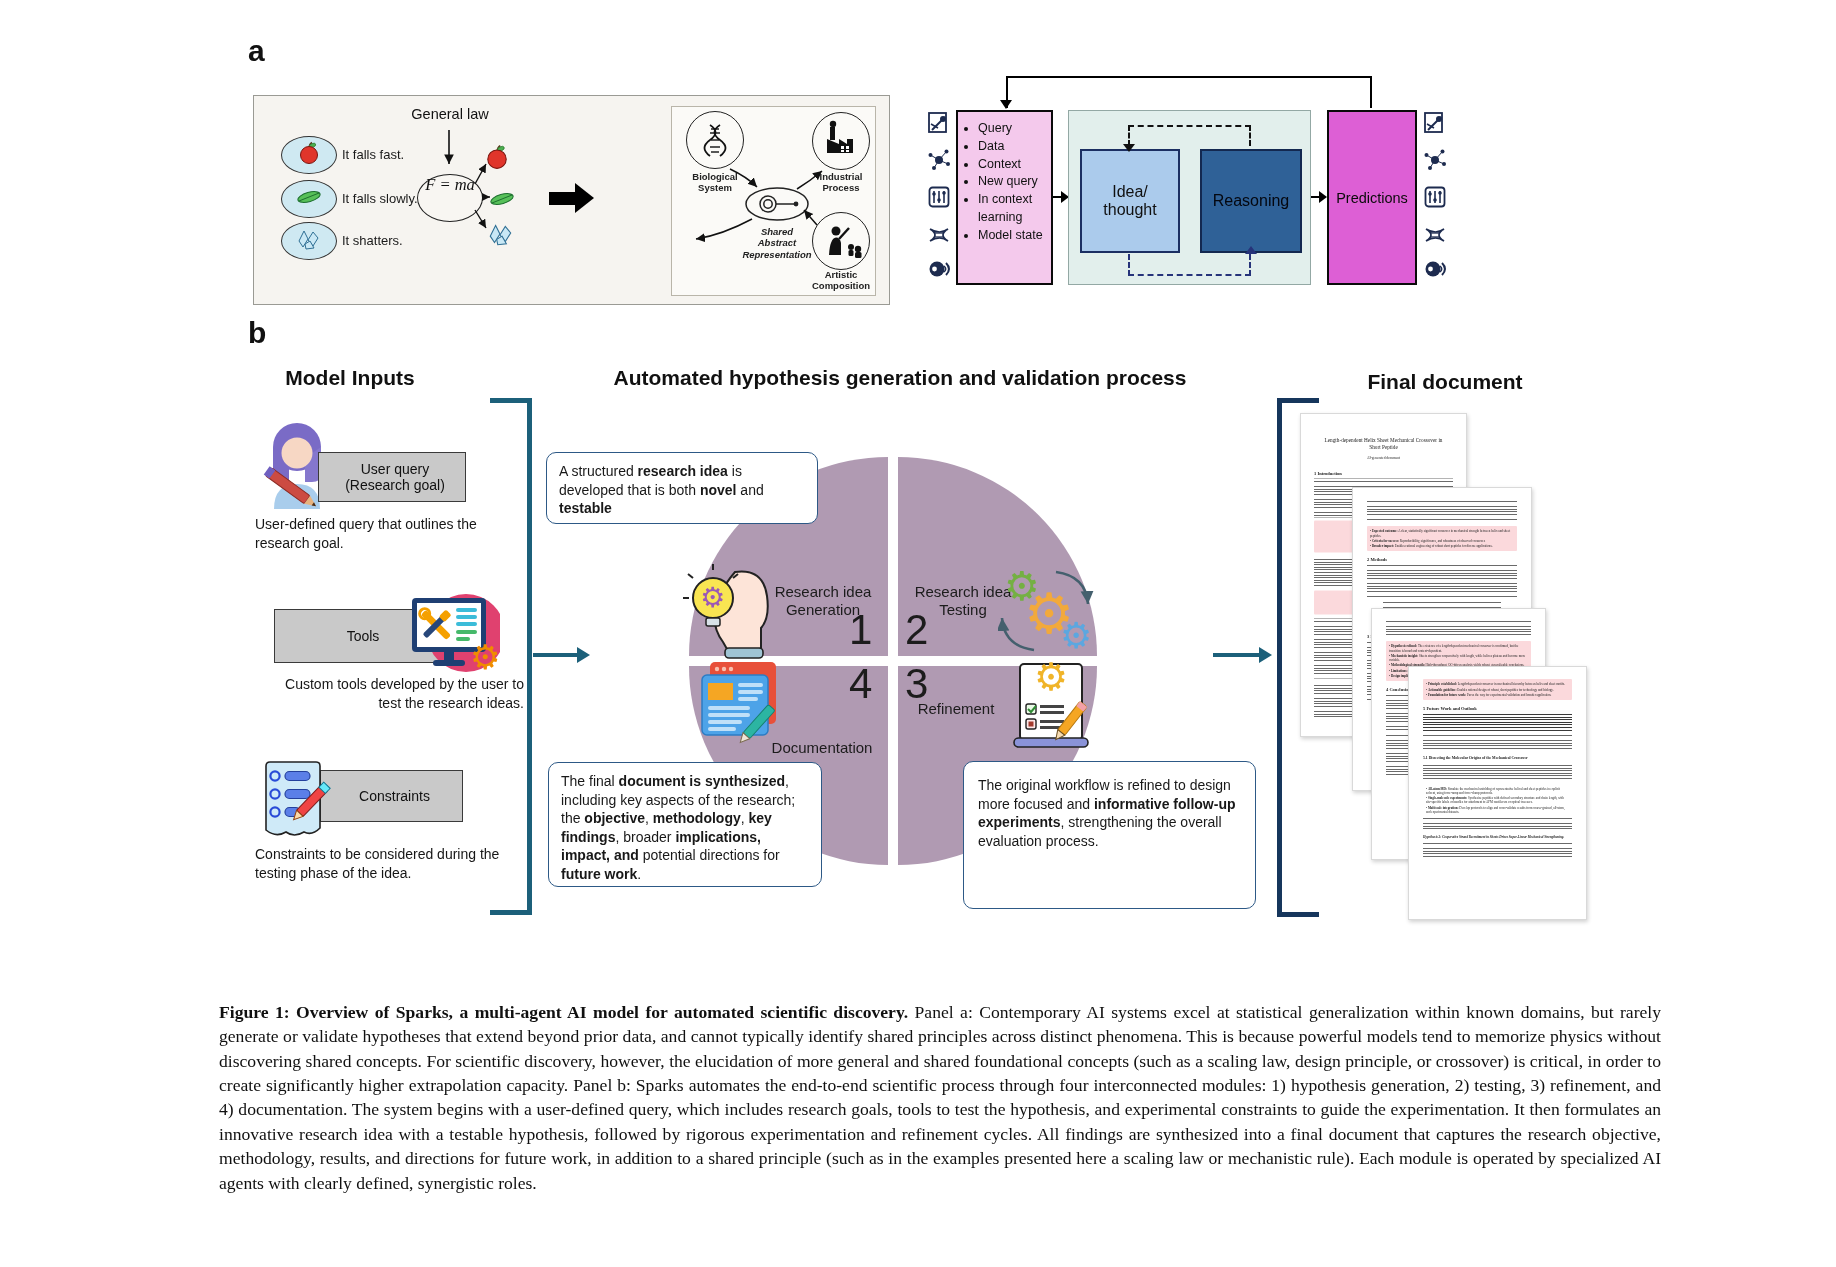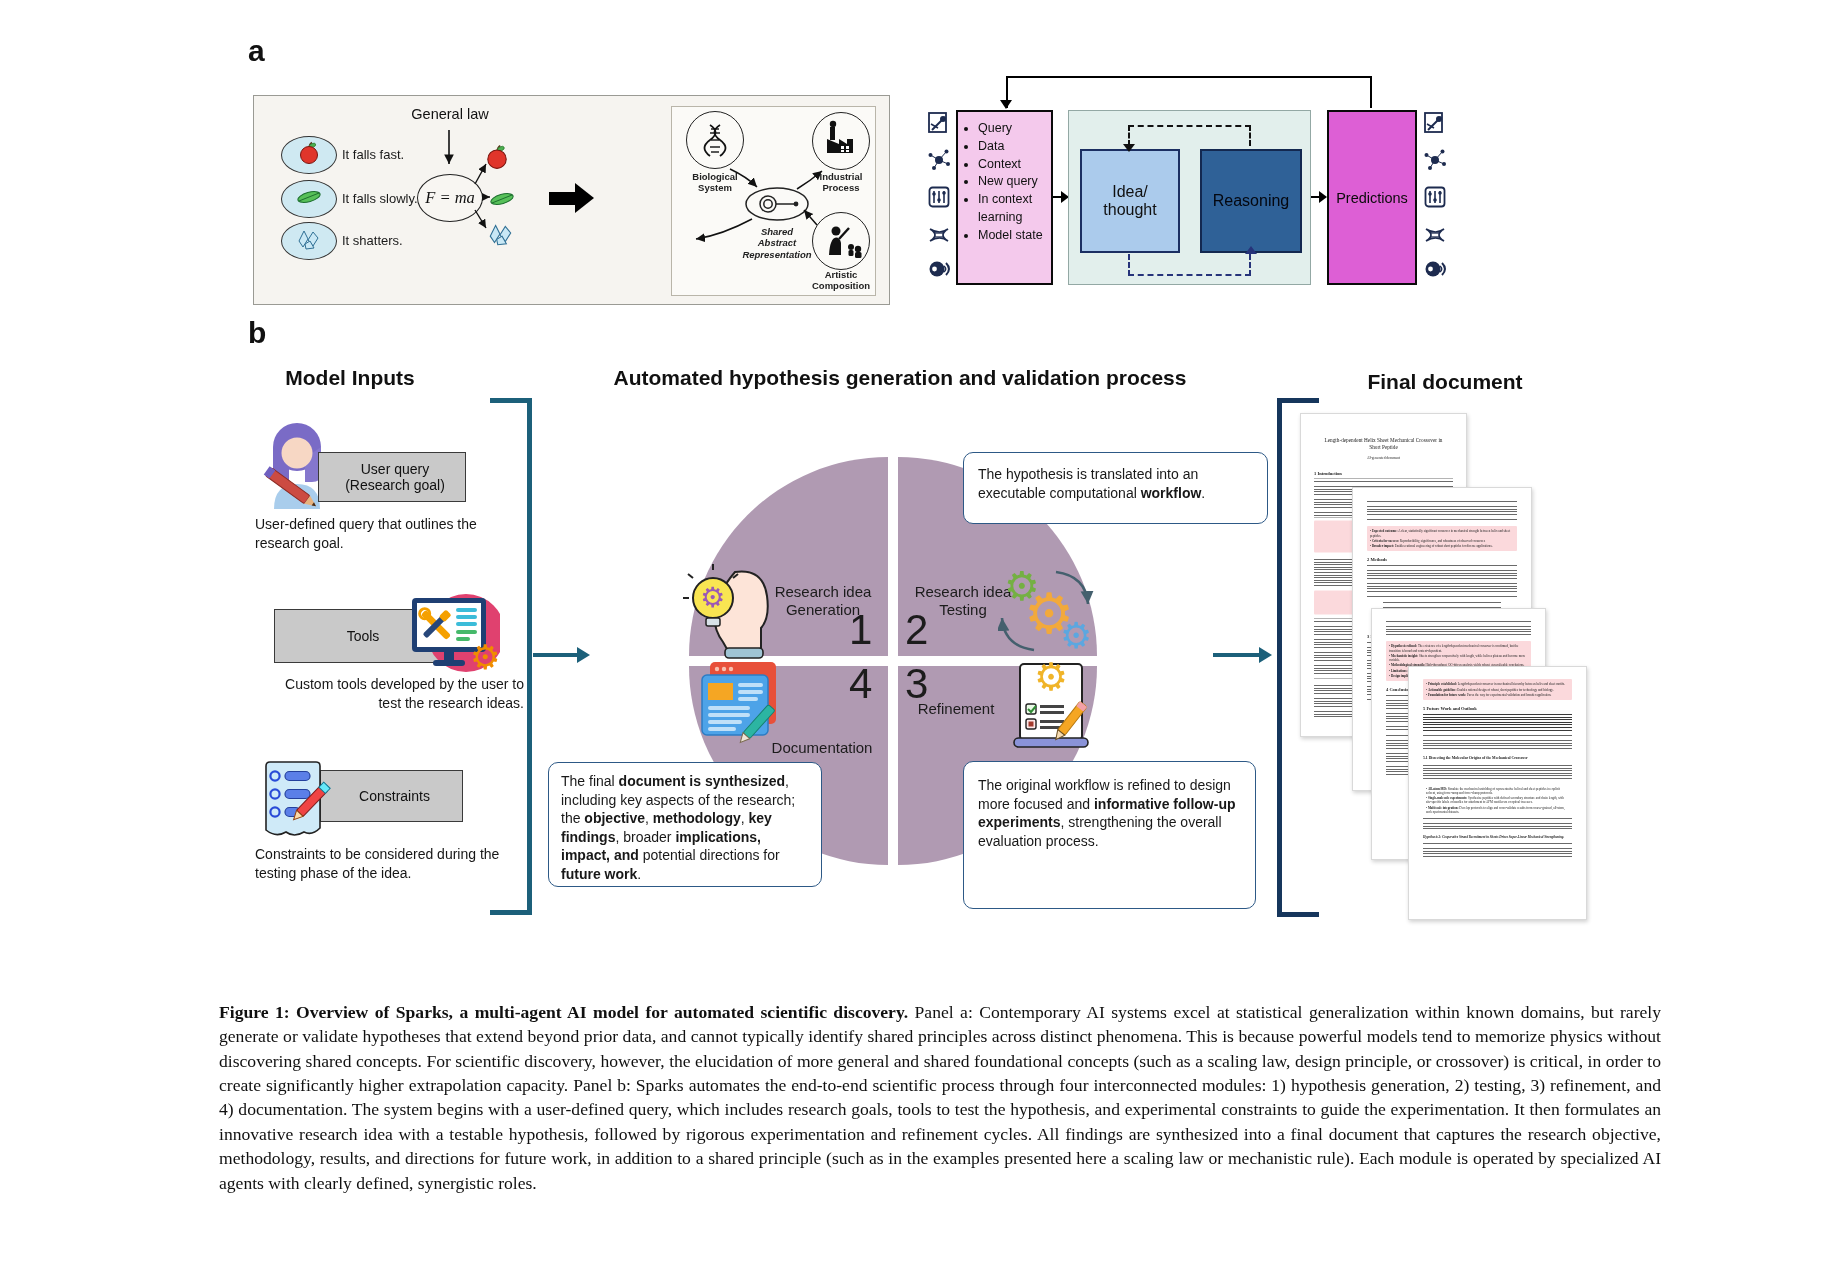--- a/index.html
+++ b/index.html
@@ -10,21 +10,21 @@
   .panel-label{font-size:30px;font-weight:700;color:#111;}
   .hdg{font-size:21px;font-weight:700;color:#111;text-align:center;}
 
   
   .pa-box{left:253px;top:95px;width:635px;height:208px;background:#f6f4f0;border:1.5px solid #9a9a94;}
   .ex-ellipse{width:54px;height:36px;border:1.5px solid #333;border-radius:50%;background:#cfe9f2;
               display:flex;align-items:center;justify-content:center;}
   .ex-label{font-size:13px;color:#1a1a1a;}
   .gl-label{font-size:14.5px;color:#111;text-align:center;}
   .fma-ellipse{width:64px;height:46px;border:1.6px solid #222;border-radius:50%;background:#f8f6f2;
-               display:flex;align-items:center;justify-content:center;}
+               display:flex;align-items:flex-start;justify-content:center;}
   .fma-text{font-family:"Liberation Serif",serif;font-style:italic;font-size:16.5px;}
   .inner-box{left:417px;top:10px;width:203px;height:188px;background:#fbfaf7;border:1px solid #b9b5a9;}
   .node-circle{border:1.6px solid #222;border-radius:50%;background:#fbfaf7;}
   .node-label{font-size:9.5px;font-weight:600;color:#222;text-align:center;line-height:1.2;}
   .big-arrow-shaft{background:#000;}
   .tri{width:0;height:0;}
 
   
   .pink-box{left:956px;top:110px;width:97px;height:175px;background:#f4c9ec;border:2px solid #0a0a0a;box-sizing:border-box;}
   .flow-list{margin:8px 0 0 0;padding-left:20px;font-size:12.5px;line-height:1.42;color:#111;}
@@ -489,21 +489,21 @@
         <rect x="30" y="70" width="24" height="3" fill="#444"></rect>
         <g transform="rotate(-52 62 62)">
           <rect x="44" y="58" width="36" height="9" rx="2" fill="#f5a623" stroke="#b5770d" stroke-width="1"></rect>
           <rect x="74" y="58" width="6" height="9" fill="#f2a0a8"></rect>
           <polygon points="44,58 35,62.5 44,67" fill="#f7dcb2" stroke="#6b4f22" stroke-width="1"></polygon>
         </g>
       </svg>
     <span class="gear a" style="left:24px;top:2px;font-size:38px;color:#f0b429;">⚙</span>
   </div>
 
-  <div class="a callout" style="left:963px;top:452px;width:305px;height:72px;padding:12px 14px;"><span>The hypothesis is translated into an executable computational </span><span style="font-weight: 700;">workflow</span><span>.</span></div>
+  <div class="a callout" style="left:546px;top:452px;width:272px;height:72px;"><span>A structured </span><span style="font-weight: 700;">research idea</span><span> is developed that is both </span><span style="font-weight: 700;">novel</span><span> and </span><span style="font-weight: 700;">testable</span></div>
   <div class="a callout" style="left:548px;top:762px;width:274px;height:125px;"><span>The final </span><span style="font-weight: 700;">document is synthesized</span><span>, including key aspects of the research; the </span><span style="font-weight: 700;">objective</span><span>, </span><span style="font-weight: 700;">methodology</span><span>, </span><span style="font-weight: 700;">key findings</span><span>, broader </span><span style="font-weight: 700;">implications, impact, and</span><span> potential directions for </span><span style="font-weight: 700;">future work</span><span>.</span></div>
   <div class="a callout" style="left:963px;top:761px;width:293px;height:148px;padding:14px 14px;"><span>The original workflow is refined to design more focused and </span><span style="font-weight: 700;">informative follow-up experiments</span><span>, strengthening the overall evaluation process.</span></div>
 
   <div class="a page" style="left:1300px;top:413px;width:165px;height:322px;z-index:1;">
     <div class="page-inner" style="width:330px;height:644px;">
       <div class="doc-title" style="margin:46px 36px 0 36px;">Length-dependent Helix Sheet Mechanical Crossover in Short Peptide</div>
       <div class="doc-sub">AI-generated document</div>
       <div class="doc-sec" style="margin:22px 0 6px 26px;">1   Introduction</div>
       <div class="tlines" style="margin:4px 26px;height:78px;"></div>
       <div class="pinkbox" style="margin:6px 26px;height:56px;"></div>

